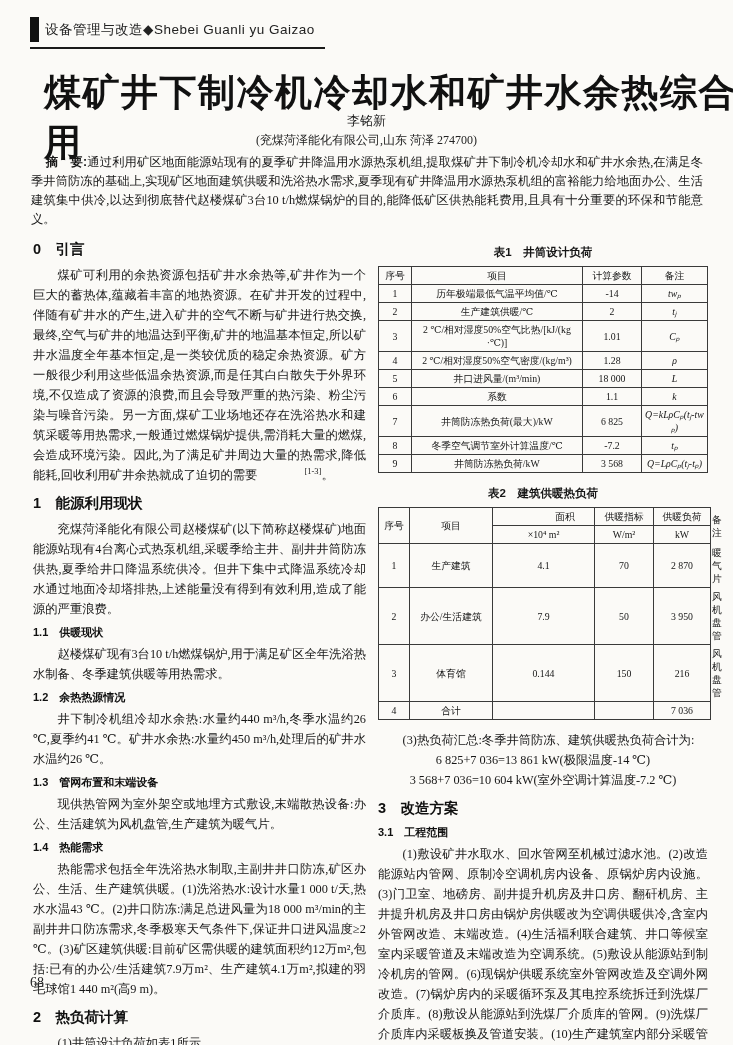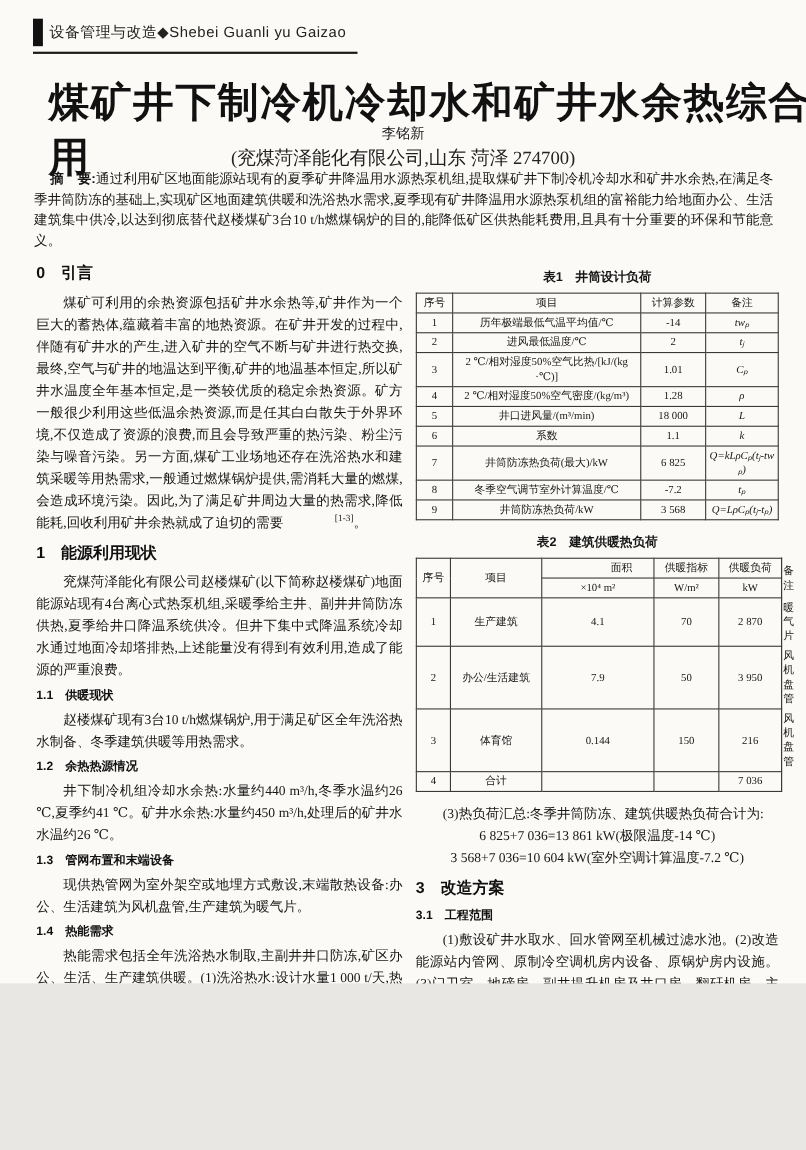--- a/index.html
+++ b/index.html
@@ -4,21 +4,21 @@
 <style>
   html,body{margin:0;padding:0;}
   body{
     width:733px;height:1045px;
     background:#e8e7e3;
     font-family:"Liberation Serif","DejaVu Serif",serif;
     color:#1b1b1b;
     -webkit-font-smoothing:antialiased;
   }
   .page{
-    position:relative;width:733px;height:894px;
+    position:relative;width:733px;height:1045px;
     background:#fbfaf7;overflow:hidden;
   }
   
   .banner{
     position:absolute;top:17px;left:30px;
     display:flex;align-items:center;gap:6px;
     border-bottom:2px solid #1a1a1a;
     padding:0 10px 5px 0;
   }
   .banner-bar{width:9px;height:25px;background:#111;}
@@ -32,21 +32,21 @@
     text-align:left;
     font-family:"Liberation Sans","DejaVu Sans",sans-serif;
     font-weight:bold;font-size:37px;letter-spacing:1.5px;color:#111;margin-left:44px;
   }
   .author{
     position:absolute;top:112px;left:0;width:733px;
     text-align:center;font-size:13px;color:#1d1d1d;
   }
   .affiliation{
     position:absolute;top:132px;left:0;width:733px;
-    text-align:center;font-size:17px;color:#222;
+    text-align:center;font-size:12px;color:#222;
   }
   
   .abstract-block{
     position:absolute;top:153px;left:31px;width:672px;
     font-size:12.3px;line-height:19px;text-align:justify;color:#171717;
   }
   .abstract-block p{margin:0;text-indent:1.2em;}
   .lbl{font-family:"Liberation Sans","DejaVu Sans",sans-serif;font-weight:bold;}
   .kw-line{margin-top:4px !important;}
   
@@ -156,21 +156,21 @@
         </thead>
         <tbody>
           <tr>
               <td>1</td>
               <td>历年极端最低气温平均值/℃</td>
               <td>-14</td>
               <td class="rem">twₚ</td>
             </tr>
           <tr>
               <td>2</td>
-              <td>进风最低温度/℃</td>
+              <td>生产建筑供暖/℃</td>
               <td>2</td>
               <td class="rem">tⱼ</td>
             </tr>
           <tr>
               <td>3</td>
               <td>2 ℃/相对湿度50%空气比热/[kJ/(kg·℃)]</td>
               <td>1.01</td>
               <td class="rem">Cₚ</td>
             </tr>
           <tr>

